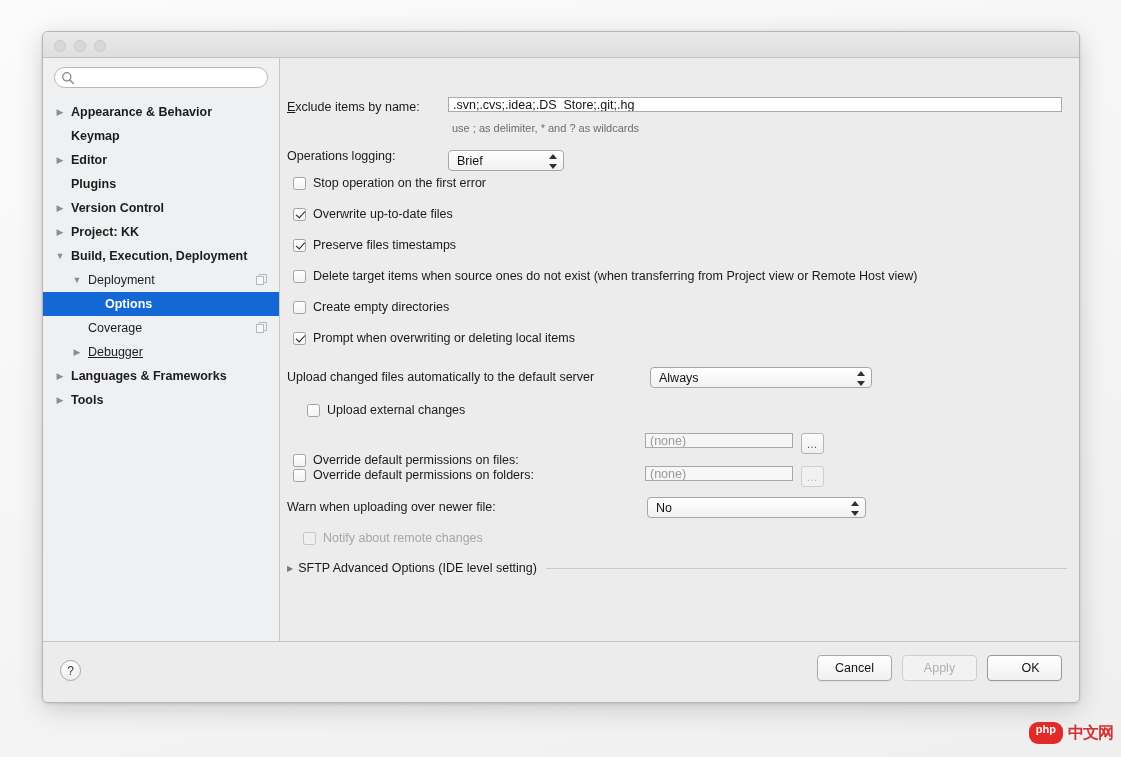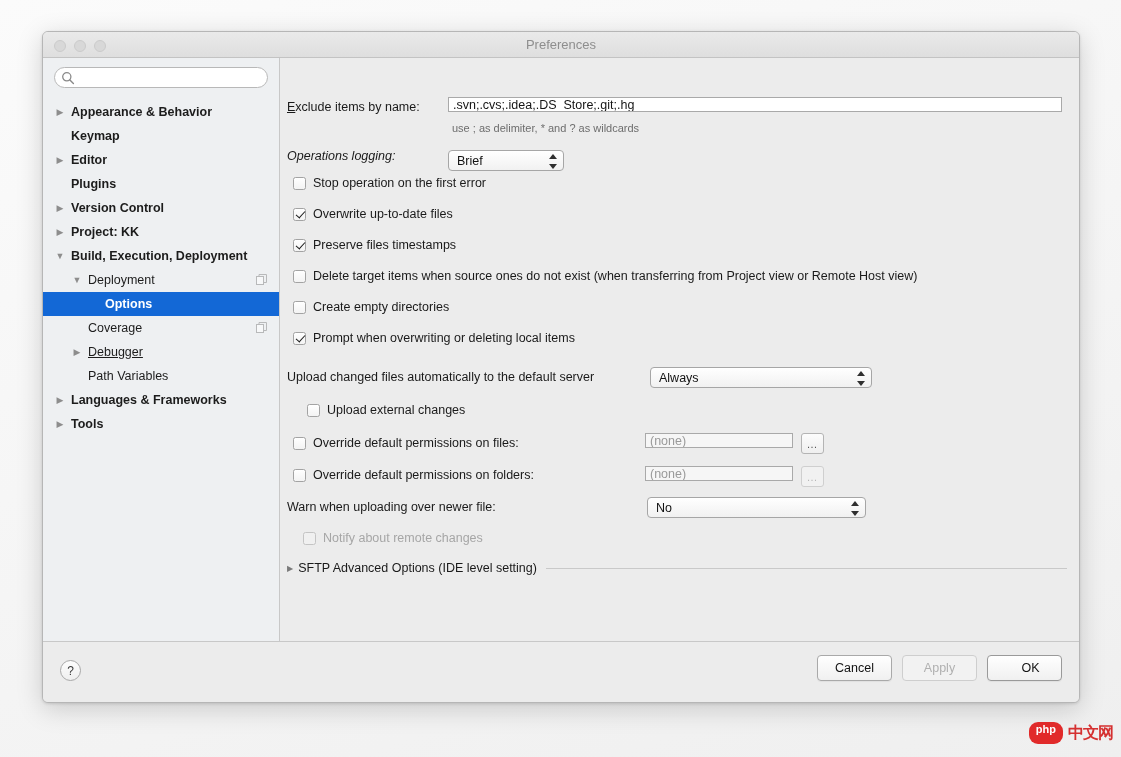--- a/index.html
+++ b/index.html
@@ -280,21 +280,20 @@
 <div id="root">
 
   <div class="window">
 
     <div class="titlebar">
       <div class="lights">
         <div class="light"></div>
         <div class="light"></div>
         <div class="light"></div>
       </div>
-      <div class="title">Preferences</div>
     </div>
 
     <div class="body">
 
       <div class="sidebar">
         <div class="search-wrap">
           <div class="search-field">
             <svg class="search-icon" viewBox="0 0 14 14">
               <circle cx="5.8" cy="5.8" r="4.1" fill="none" stroke="#8a8a8a" stroke-width="1.3"></circle>
               <line x1="8.9" y1="8.9" x2="12.4" y2="12.4" stroke="#8a8a8a" stroke-width="1.4" stroke-linecap="round"></line>
@@ -358,23 +357,20 @@
                 <rect x="0.5" y="2.5" width="7" height="8" fill="#fff" stroke="#8d8d8d" stroke-width="1"></rect>
                 <path d="M3 2.5 V0.5 H10.5 V8.5 H8" fill="none" stroke="#8d8d8d" stroke-width="1"></path>
               </svg>
             </div>
             <div class="tree-row">
               <span class="tw" style="left: 27px;">
                 <span class="arrow">▶</span>
               </span>
               <span class="lbl" style="margin-left: 45px; text-decoration: underline;">Debugger</span>
             </div>
-            <div class="tree-row">
-              <span class="lbl" style="margin-left: 45px;">Path Variables</span>
-            </div>
             <div class="tree-row bold">
               <span class="tw" style="left: 10px;">
                 <span class="arrow">▶</span>
               </span>
               <span class="lbl" style="margin-left: 28px;">Languages &amp; Frameworks</span>
             </div>
             <div class="tree-row bold">
               <span class="tw" style="left: 10px;">
                 <span class="arrow">▶</span>
               </span>
@@ -385,21 +381,21 @@
 
       <div class="main">
 
 
         <div class="row" style="left:7px; top:42px;">
           <span class="lab"><u>E</u><span>xclude items by name:</span></span>
         </div>
         <input class="textfield" type="text" style="position: absolute; left: 168px; top: 39px; width: 614px;" value=".svn;.cvs;.idea;.DS_Store;.git;.hg">
         <div class="hint" style="position:absolute; left:172px; top:64px;">use ; as delimiter, * and ? as wildcards</div>
 
-        <div class="row" style="left:7px; top:91px;font-style:italic;">
+        <div class="row" style="left:7px; top:91px;">
           <span class="lab">Operations logging:</span>
         </div>
         <div class="popup" style="position:absolute; left:168px; top:92px; width:116px;">
           <span>Brief</span>
           <span class="steps">
               <i class="up"></i>
               <i class="dn"></i>
             </span>
         </div>
 
@@ -439,21 +435,21 @@
               <i class="up"></i>
               <i class="dn"></i>
             </span>
         </div>
 
         <div class="cb-row" style="left:27px; top:345px;">
           <span class="cbx"></span>
           <span class="cb-lab">Upload external changes</span>
         </div>
 
-        <div class="cb-row" style="left:13px; top:378px;">
+        <div class="cb-row" style="left:13px; top:395px;">
           <span class="cbx"></span>
           <span class="cb-lab">Override default permissions on files:</span>
         </div>
         <input class="textfield ro" type="text" style="position: absolute; left: 365px; top: 375px; width: 148px;" placeholder="(none)">
         <div class="ellipsis-btn" style="position:absolute; left:521px; top:375px;">…</div>
 
         <div class="cb-row" style="left:13px; top:410px;">
           <span class="cbx"></span>
           <span class="cb-lab">Override default permissions on folders:</span>
         </div>

